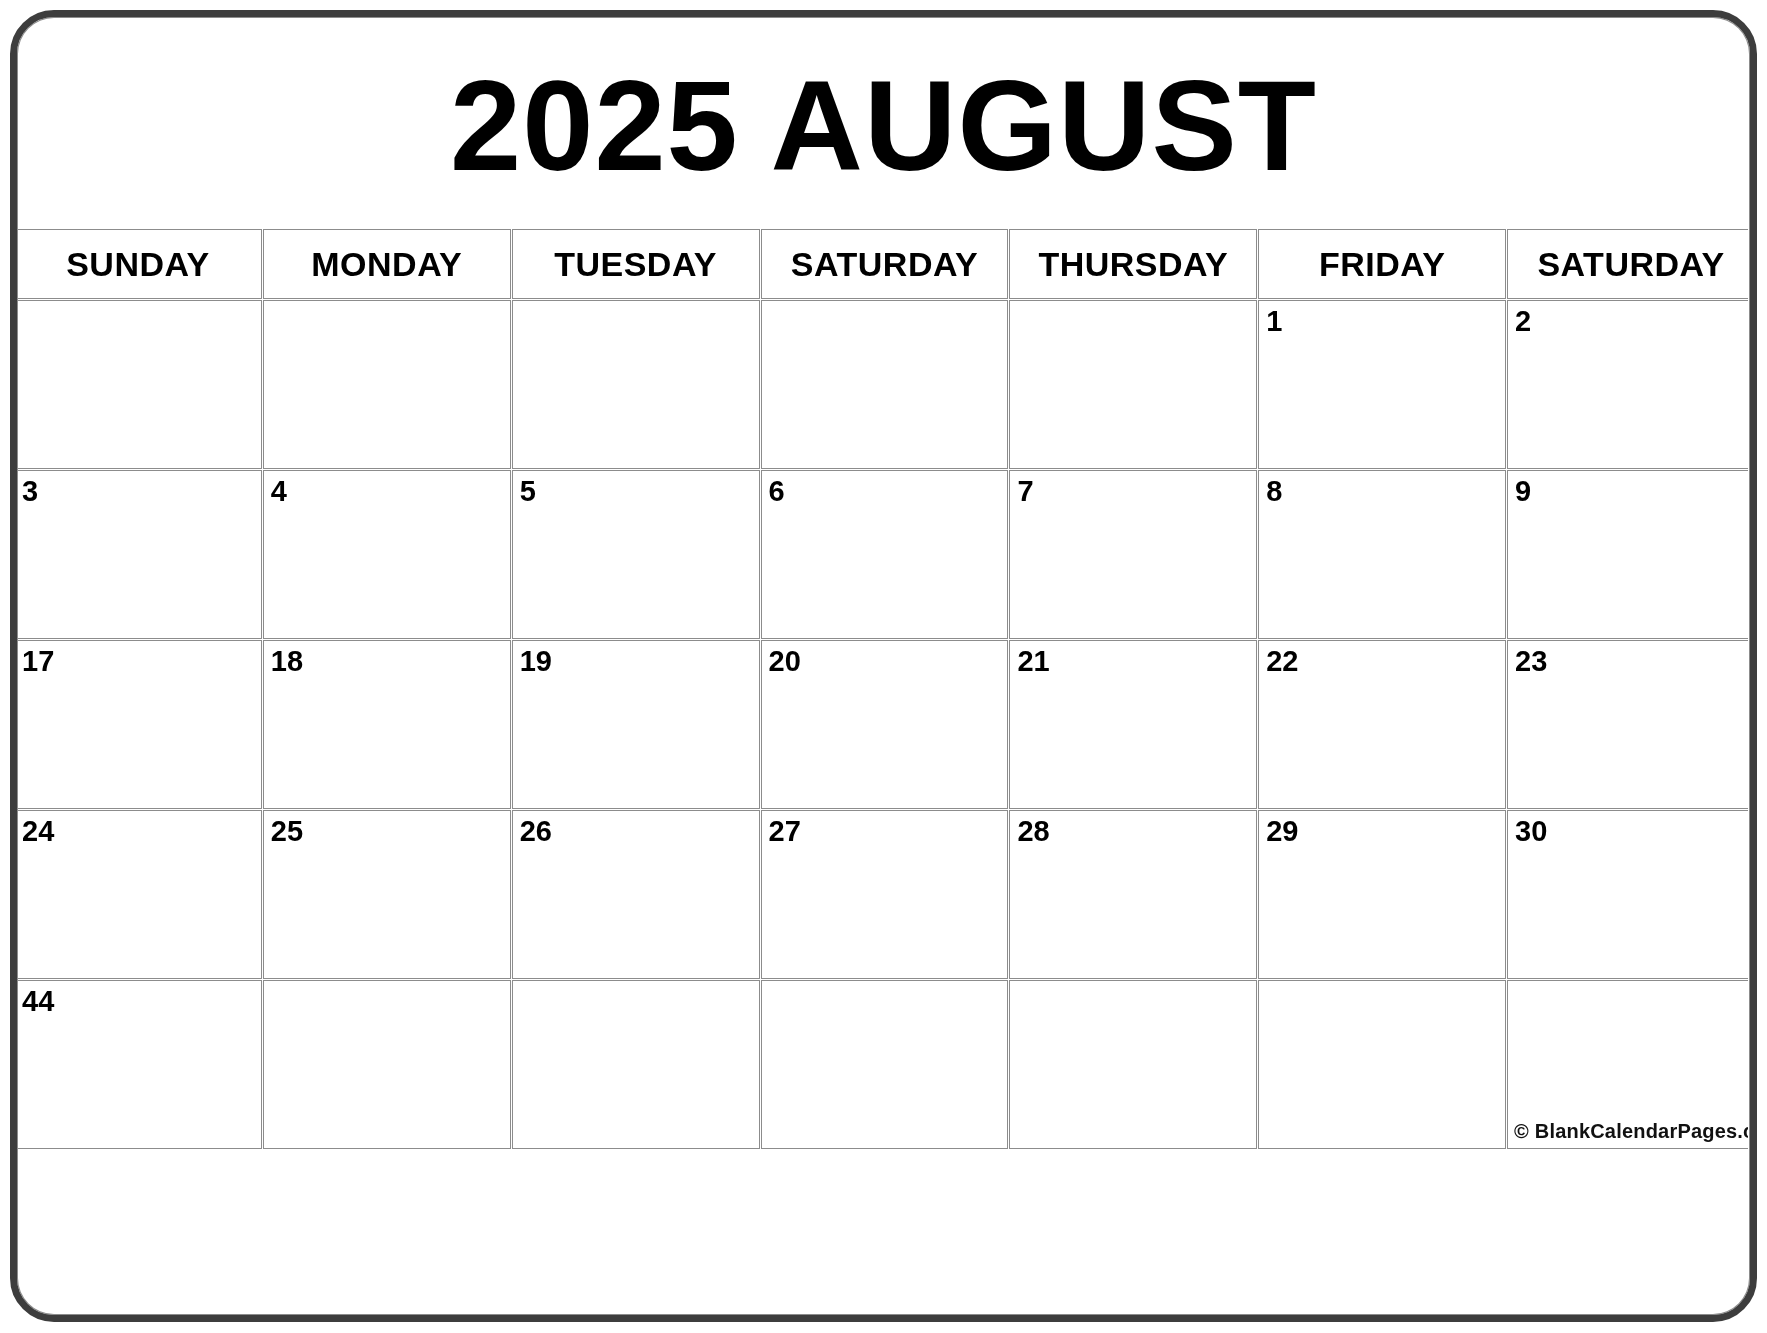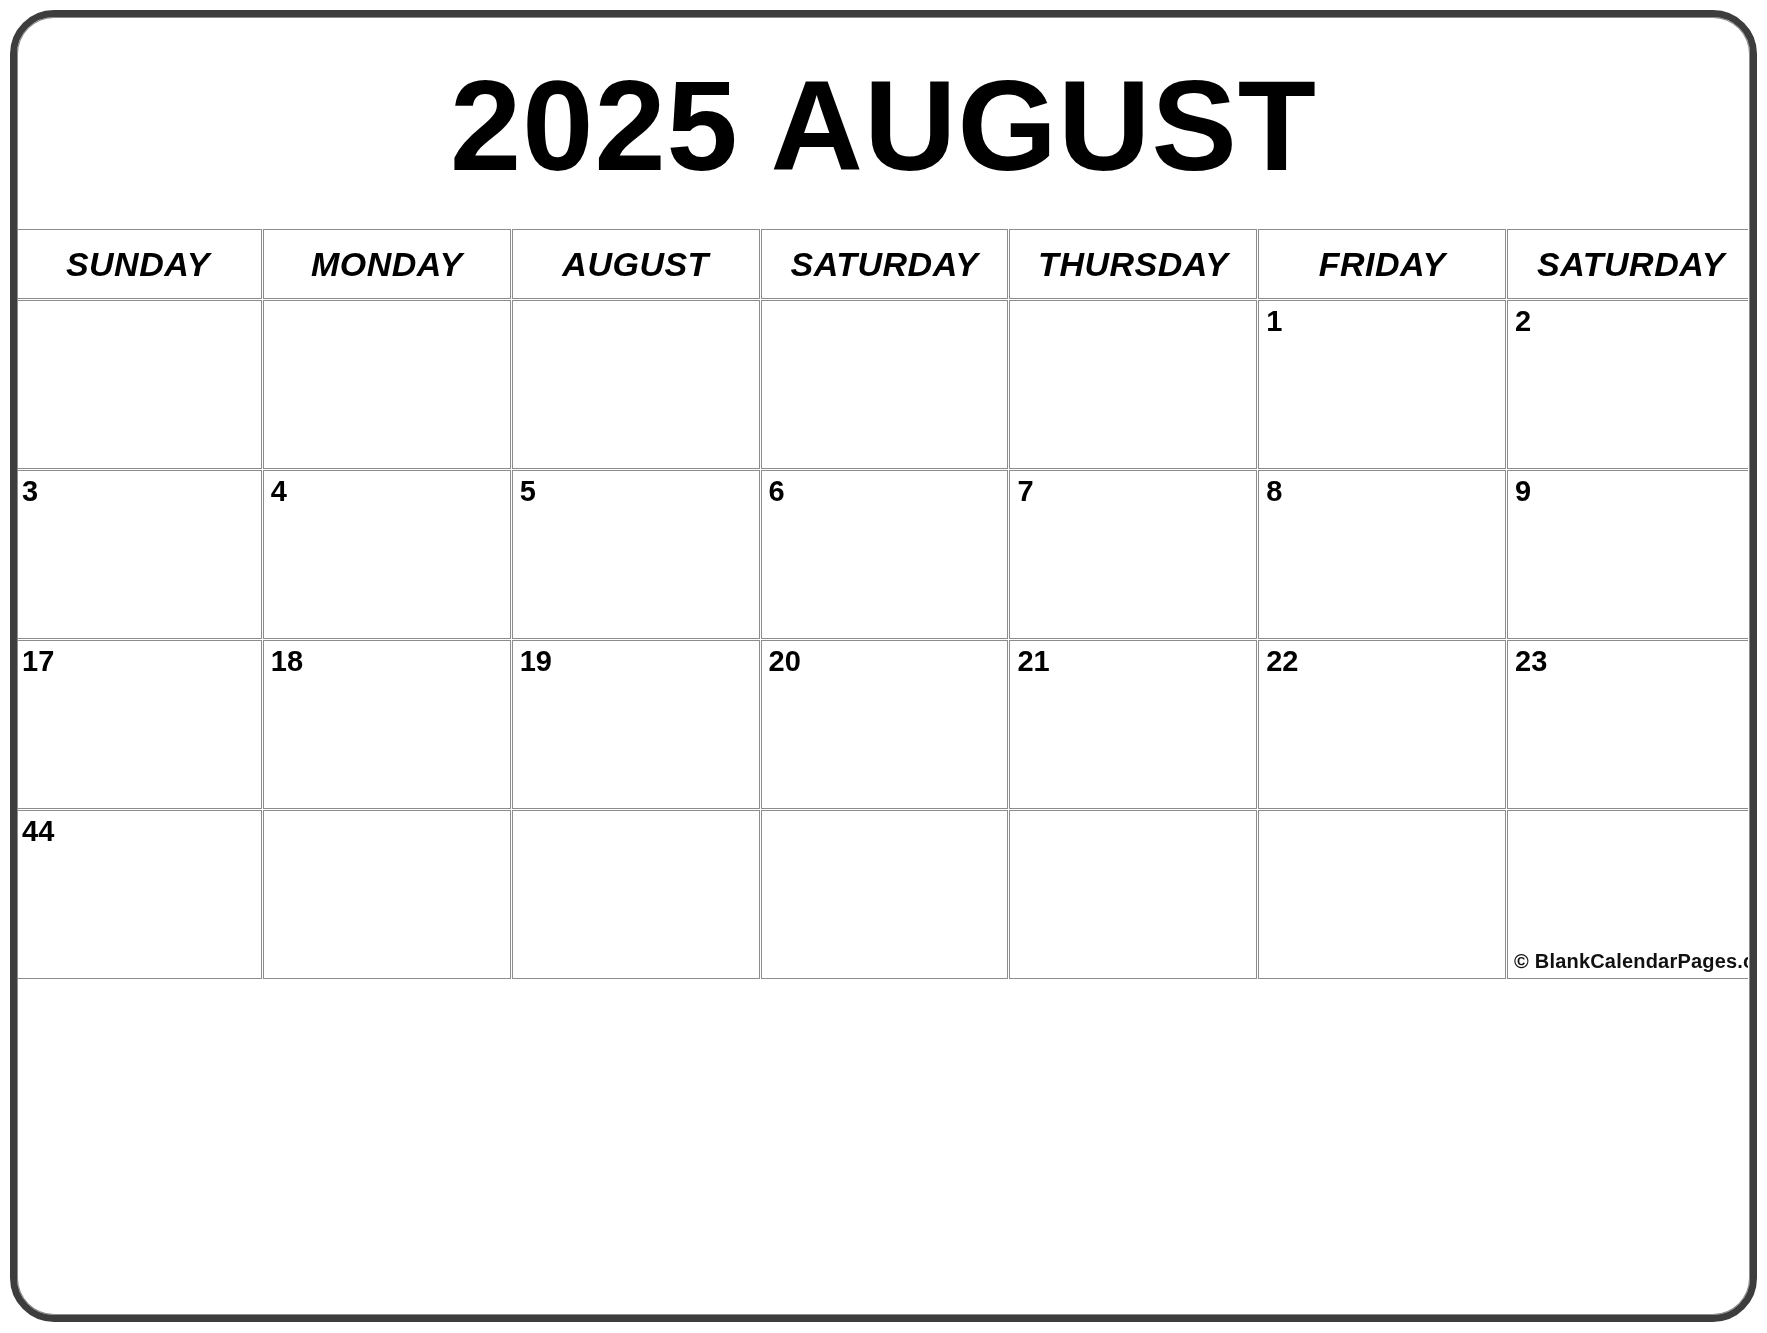--- a/index.html
+++ b/index.html
@@ -63,21 +63,20 @@
     background: var(--bg-color);
   }
   table.calendar th {
     height: 70px;
     font-size: 34px;
     font-weight: bold;
     text-align: center;
     vertical-align: middle;
     padding: 0;
     letter-spacing: 0.5px;
-    font-style: italic;
   }
   table.calendar td {
     height: 169px;
     vertical-align: top;
     text-align: left;
     padding: 5px 4px 0 7px;
     font-size: 29px;
     font-weight: bold;
     line-height: 1.1;
     position: relative;
@@ -112,21 +111,21 @@
 <div class="page">
 
   <h1 class="title">2025 AUGUST</h1>
 
   <div class="table-clip">
     <table class="calendar">
       <thead>
         <tr>
             <th>SUNDAY</th>
             <th>MONDAY</th>
-            <th>AUGUST</th>
+            <th>TUESDAY</th>
             <th>SATURDAY</th>
             <th>THURSDAY</th>
             <th>FRIDAY</th>
             <th>SATURDAY</th>
           </tr>
       </thead>
       <tbody>
           <tr>
             <td><span></span></td>
             <td><span></span></td>
@@ -148,20 +147,29 @@
           <tr>
             <td><span>17</span></td>
             <td><span>18</span></td>
             <td><span>19</span></td>
             <td><span>20</span></td>
             <td><span>21</span></td>
             <td><span>22</span></td>
             <td><span>23</span></td>
           </tr>
           <tr>
+            <td><span>24</span></td>
+            <td><span>25</span></td>
+            <td><span>26</span></td>
+            <td><span>27</span></td>
+            <td><span>28</span></td>
+            <td><span>29</span></td>
+            <td><span>30</span></td>
+          </tr>
+          <tr>
             <td><span>44</span></td>
             <td><span></span></td>
             <td><span></span></td>
             <td><span></span></td>
             <td><span></span></td>
             <td><span></span></td>
             <td><span></span><div class="site-credit">© BlankCalendarPages.com</div></td>
           </tr>
         </tbody>
     </table>

